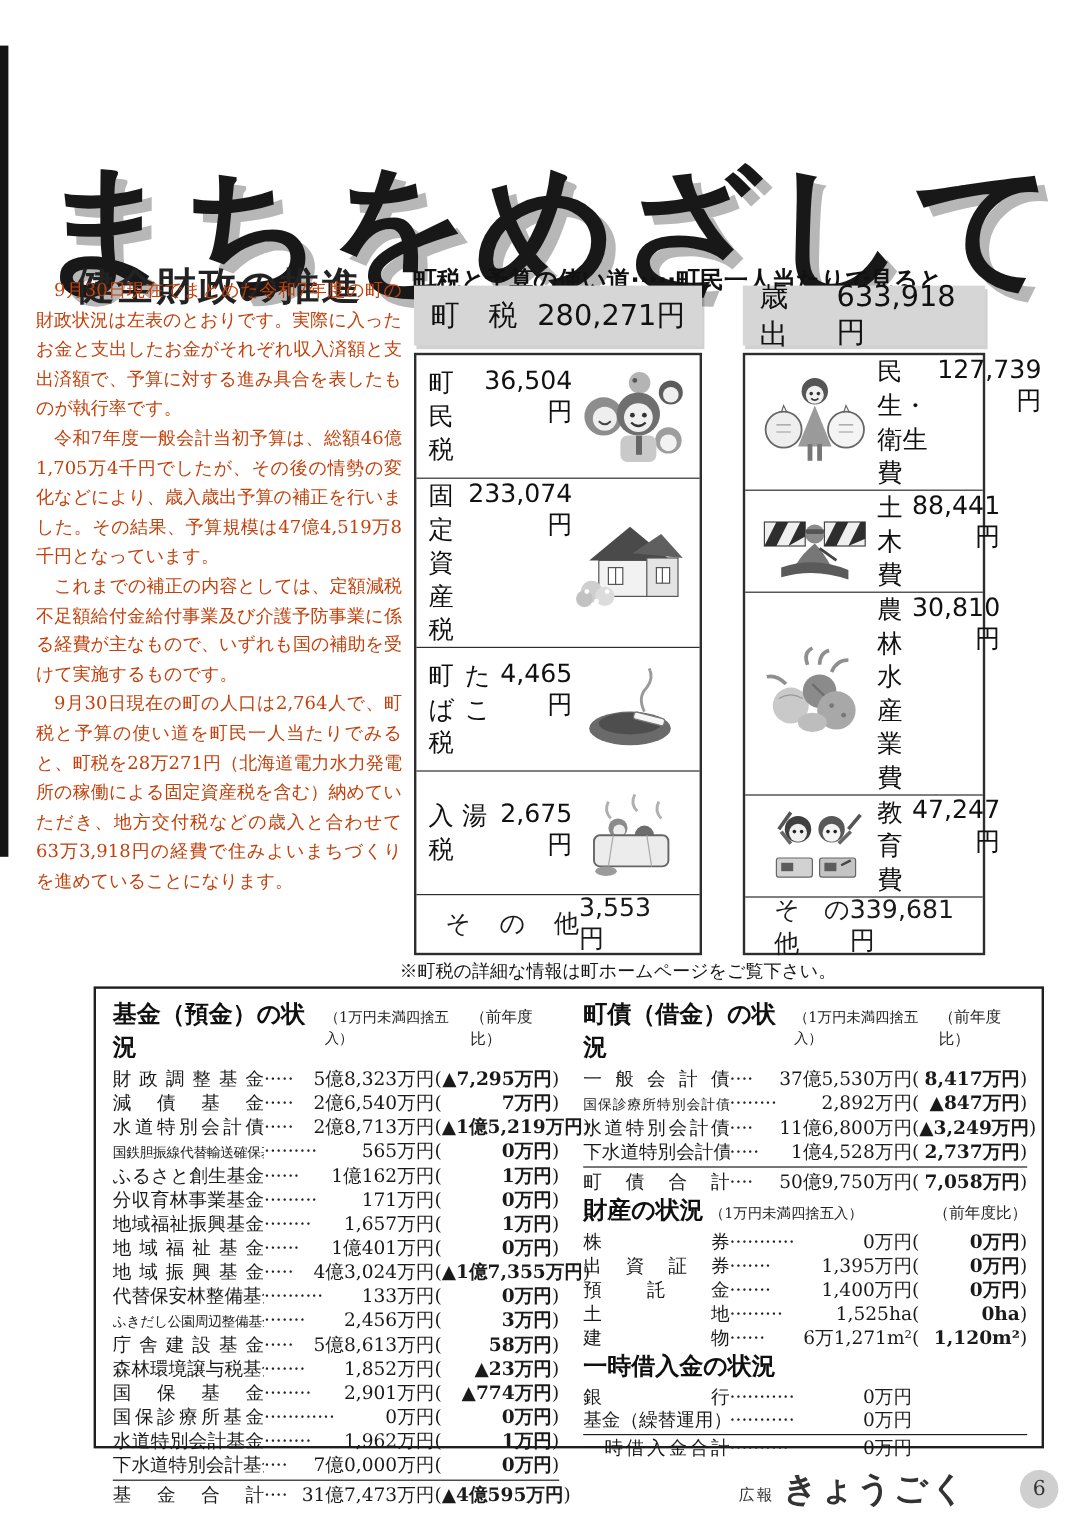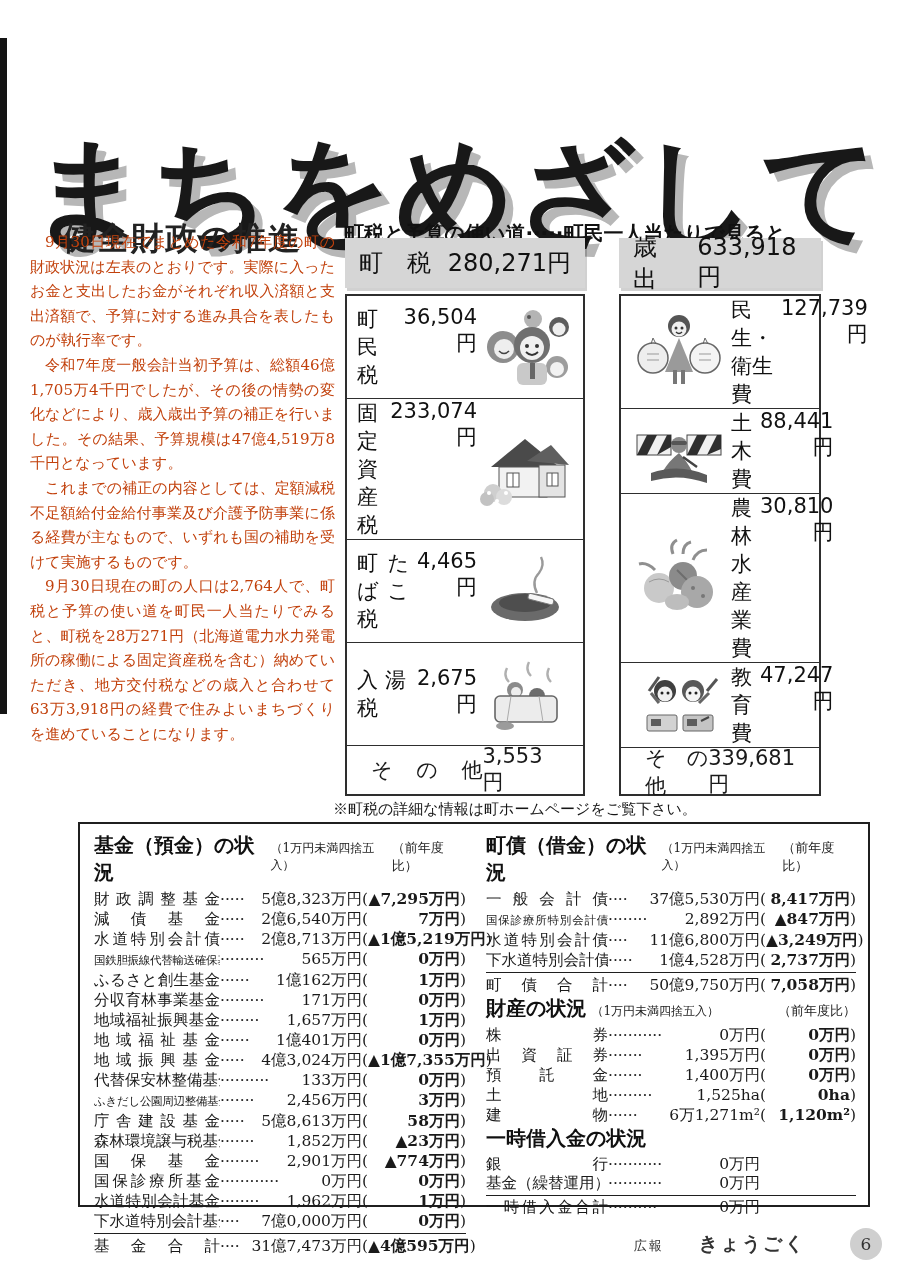--- a/index.html
+++ b/index.html
@@ -91,21 +91,21 @@
   .frow .fy::after{content:")";}
   .frow .fy .fc{margin-left:auto;font-weight:bold;}
   .frow .fy-spacer{width:96px;}
   .frow.total{border-top:1.6px solid #1f1f1f;margin-top:2px;padding-top:2px;}
   .sec-gap{height:8px;}
 
   
   .page-footer{position:absolute;right:18px;bottom:14px;display:flex;align-items:center;gap:44px;}
   .brand{display:flex;align-items:baseline;gap:7px;color:#333;}
   .brand-prefix{font-size:13px;letter-spacing:2px;}
-  .brand-name{font-size:19px;font-weight:bold;letter-spacing:2px;margin-left:28px;}
+  .brand-name{font-size:28px;font-weight:bold;letter-spacing:2px;}
   .page-circle{
     width:32px;height:32px;border-radius:50%;background:#cfcfcf;color:#333;
     display:flex;align-items:center;justify-content:center;font-size:17px;
   }
 
   svg{display:block;}
 </style>
 </head>
 <body>
 

